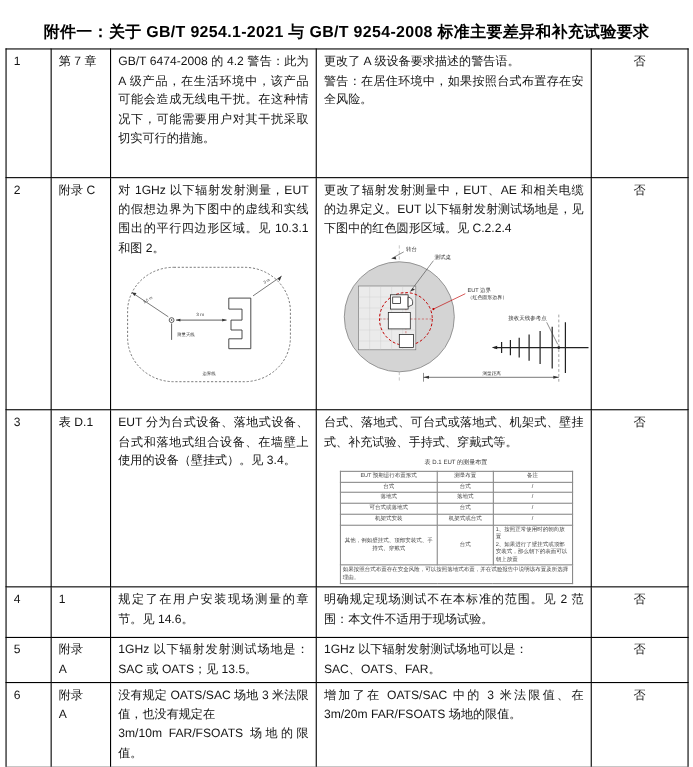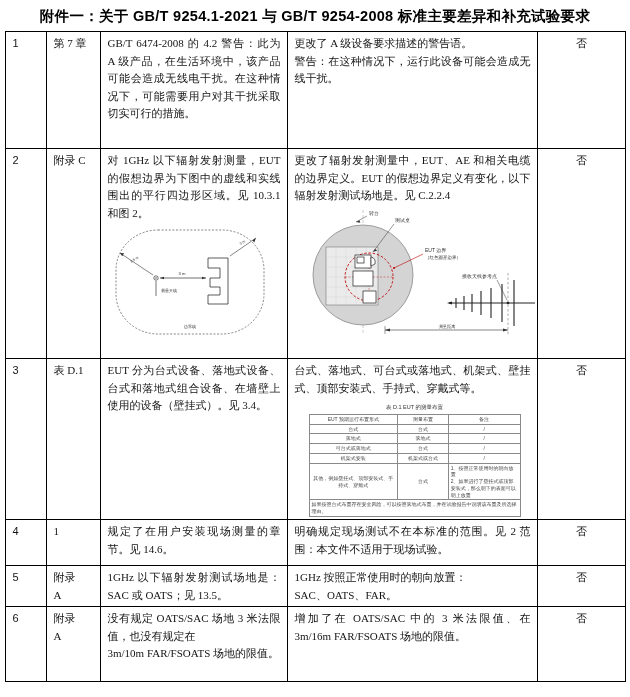--- a/index.html
+++ b/index.html
@@ -4,32 +4,32 @@
 <style>
   * { box-sizing: border-box; }
   html,body { margin:0; padding:0; }
   body {
     width:630px; height:697px; background:#ffffff;
     font-family:"Liberation Sans","DejaVu Sans",sans-serif;
     color:#141414; overflow:hidden;
   }
   .page-title {
     font-weight:bold; font-size:14.5px; text-align:center;
-    padding-top:7px; letter-spacing:0.3px; color:#000;
+    padding-top:20px; letter-spacing:0.3px; color:#000;
   }
   table.diff { border-collapse:collapse; table-layout:fixed; width:620px; margin:5px auto 0; }
   table.diff th, table.diff td { border:1.4px solid #000; vertical-align:top; }
   table.diff th {
     font-size:12px; font-weight:bold; text-align:center; vertical-align:middle;
     white-space:pre-line; line-height:1.35; padding:2px;
   }
   table.diff td { font-size:11px; line-height:1.6; padding:3px 6px 2px 7px; }
   td.no-cell { padding-left:6px; }
   td.sup-cell { text-align:center; padding-top:4px; }
-  .c-text { white-space:pre-line; text-align:justify;font-family:Liberation Serif, serif; }
+  .c-text { white-space:pre-line; text-align:justify; }
   tr.hr  { height:37px; }
   tr.r1 { height:117px; }
   tr.r2 { height:206px; }
   tr.r3 { height:139px; }
   tr.r4 { height:46px; }
   tr.r5 { height:39px; }
   tr.r6 { height:75px; }
   .figwrap { margin-top:2px; text-align:center; }
   svg text { font-family:"Liberation Sans","DejaVu Sans",sans-serif; fill:#333; }
   
@@ -62,21 +62,21 @@
   <tr class="r1">
     <td class="no-cell">1</td>
     <td>
           <div class="c-text">第 7 章</div>
         </td>
     <td>
           <div class="c-text">GB/T 6474-2008 的 4.2 警告：此为 A 级产品，在生活环境中，该产品可能会造成无线电干扰。在这种情况下，可能需要用户对其干扰采取切实可行的措施。</div>
         </td>
     <td>
           <div class="c-text">更改了 A 级设备要求描述的警告语。
-警告：在这种情况下，运行此设备可能会造成无线干扰。</div>
+警告：在居住环境中，如果按照台式布置存在安全风险。</div>
         </td>
     <td class="sup-cell">否</td>
   </tr>
 
   <tr class="r2">
     <td class="no-cell">2</td>
     <td>
           <div class="c-text">附录 C</div>
         </td>
     <td>
@@ -104,21 +104,21 @@
           <text x="135" y="19.5" font-size="3.6" text-anchor="middle" transform="rotate(-30 135 19.5)">3 m</text>
 
           <line x1="48" y1="57" x2="48" y2="72" stroke="#333" stroke-width="0.7"></line>
           <text x="53" y="68" font-size="4" text-anchor="start">测量天线</text>
 
           <text x="82" y="104" font-size="4" text-anchor="middle">边界线</text>
         </svg>
       </div>
     </td>
     <td>
-      <div class="c-text">更改了辐射发射测量中，EUT、AE 和相关电缆的边界定义。EUT 的假想边界定义有变化，以下辐射发射测试场地是。见 C.2.2.4</div>
+      <div class="c-text">更改了辐射发射测量中，EUT、AE 和相关电缆的边界定义。EUT 以下辐射发射测试场地是，见下图中的红色圆形区域。见 C.2.2.4</div>
       <div class="figwrap" style="text-align:left; margin-left:4px;">
         <svg width="238" height="130" viewBox="0 0 238 130">
 
           <line x1="64" y1="3" x2="64" y2="127" stroke="#999" stroke-width="0.5" stroke-dasharray="3 2"></line>
 
           <circle cx="64" cy="68" r="50" fill="#d4d4d4" stroke="#8a8a8a" stroke-width="0.8"></circle>
 
           <rect x="27" y="40" width="52" height="58" fill="#ebebeb" stroke="#777" stroke-width="0.6"></rect>
           <g stroke="#c6c6c6" stroke-width="0.3">
             <line x1="37" y1="40" x2="37" y2="98"></line>
@@ -187,21 +187,21 @@
 
   <tr class="r3">
     <td class="no-cell">3</td>
     <td>
           <div class="c-text">表 D.1</div>
         </td>
     <td>
           <div class="c-text">EUT 分为台式设备、落地式设备、台式和落地式组合设备、在墙壁上使用的设备（壁挂式）。见 3.4。</div>
         </td>
     <td>
-      <div class="c-text">台式、落地式、可台式或落地式、机架式、壁挂式、顶部安装式、手持式、穿戴式等。</div>
+      <div class="c-text">台式、落地式、可台式或落地式、机架式、壁挂式、补充试验、手持式、穿戴式等。</div>
       <div class="mini-wrap">
         <div class="mini-title">表 D.1  EUT 的测量布置</div>
         <table class="mini">
           <colgroup>
                 <col style="width:42%">
                 <col style="width:24%">
                 <col style="width:34%">
               </colgroup>
           <tbody>
                 <tr>
@@ -262,35 +262,35 @@
   <tr class="r5">
     <td class="no-cell">5</td>
     <td>
           <div class="c-text">附录
 A</div>
         </td>
     <td>
           <div class="c-text">1GHz 以下辐射发射测试场地是：SAC 或 OATS；见 13.5。</div>
         </td>
     <td>
-          <div class="c-text">1GHz 按照正常使用时的朝向放置：
+          <div class="c-text">1GHz 以下辐射发射测试场地可以是：
 SAC、OATS、FAR。</div>
         </td>
     <td class="sup-cell">否</td>
   </tr>
 
   <tr class="r6">
     <td class="no-cell">6</td>
     <td>
           <div class="c-text">附录
 A</div>
         </td>
     <td>
           <div class="c-text">没有规定 OATS/SAC 场地 3 米法限值，也没有规定在
 3m/10m FAR/FSOATS 场地的限值。</div>
         </td>
     <td>
-          <div class="c-text">增加了在 OATS/SAC 中的 3 米法限值、在 3m/16m FAR/FSOATS 场地的限值。</div>
+          <div class="c-text">增加了在 OATS/SAC 中的 3 米法限值、在 3m/20m FAR/FSOATS 场地的限值。</div>
         </td>
     <td class="sup-cell">否</td>
   </tr>
 </tbody>
   </table>
 
 </body></html>

